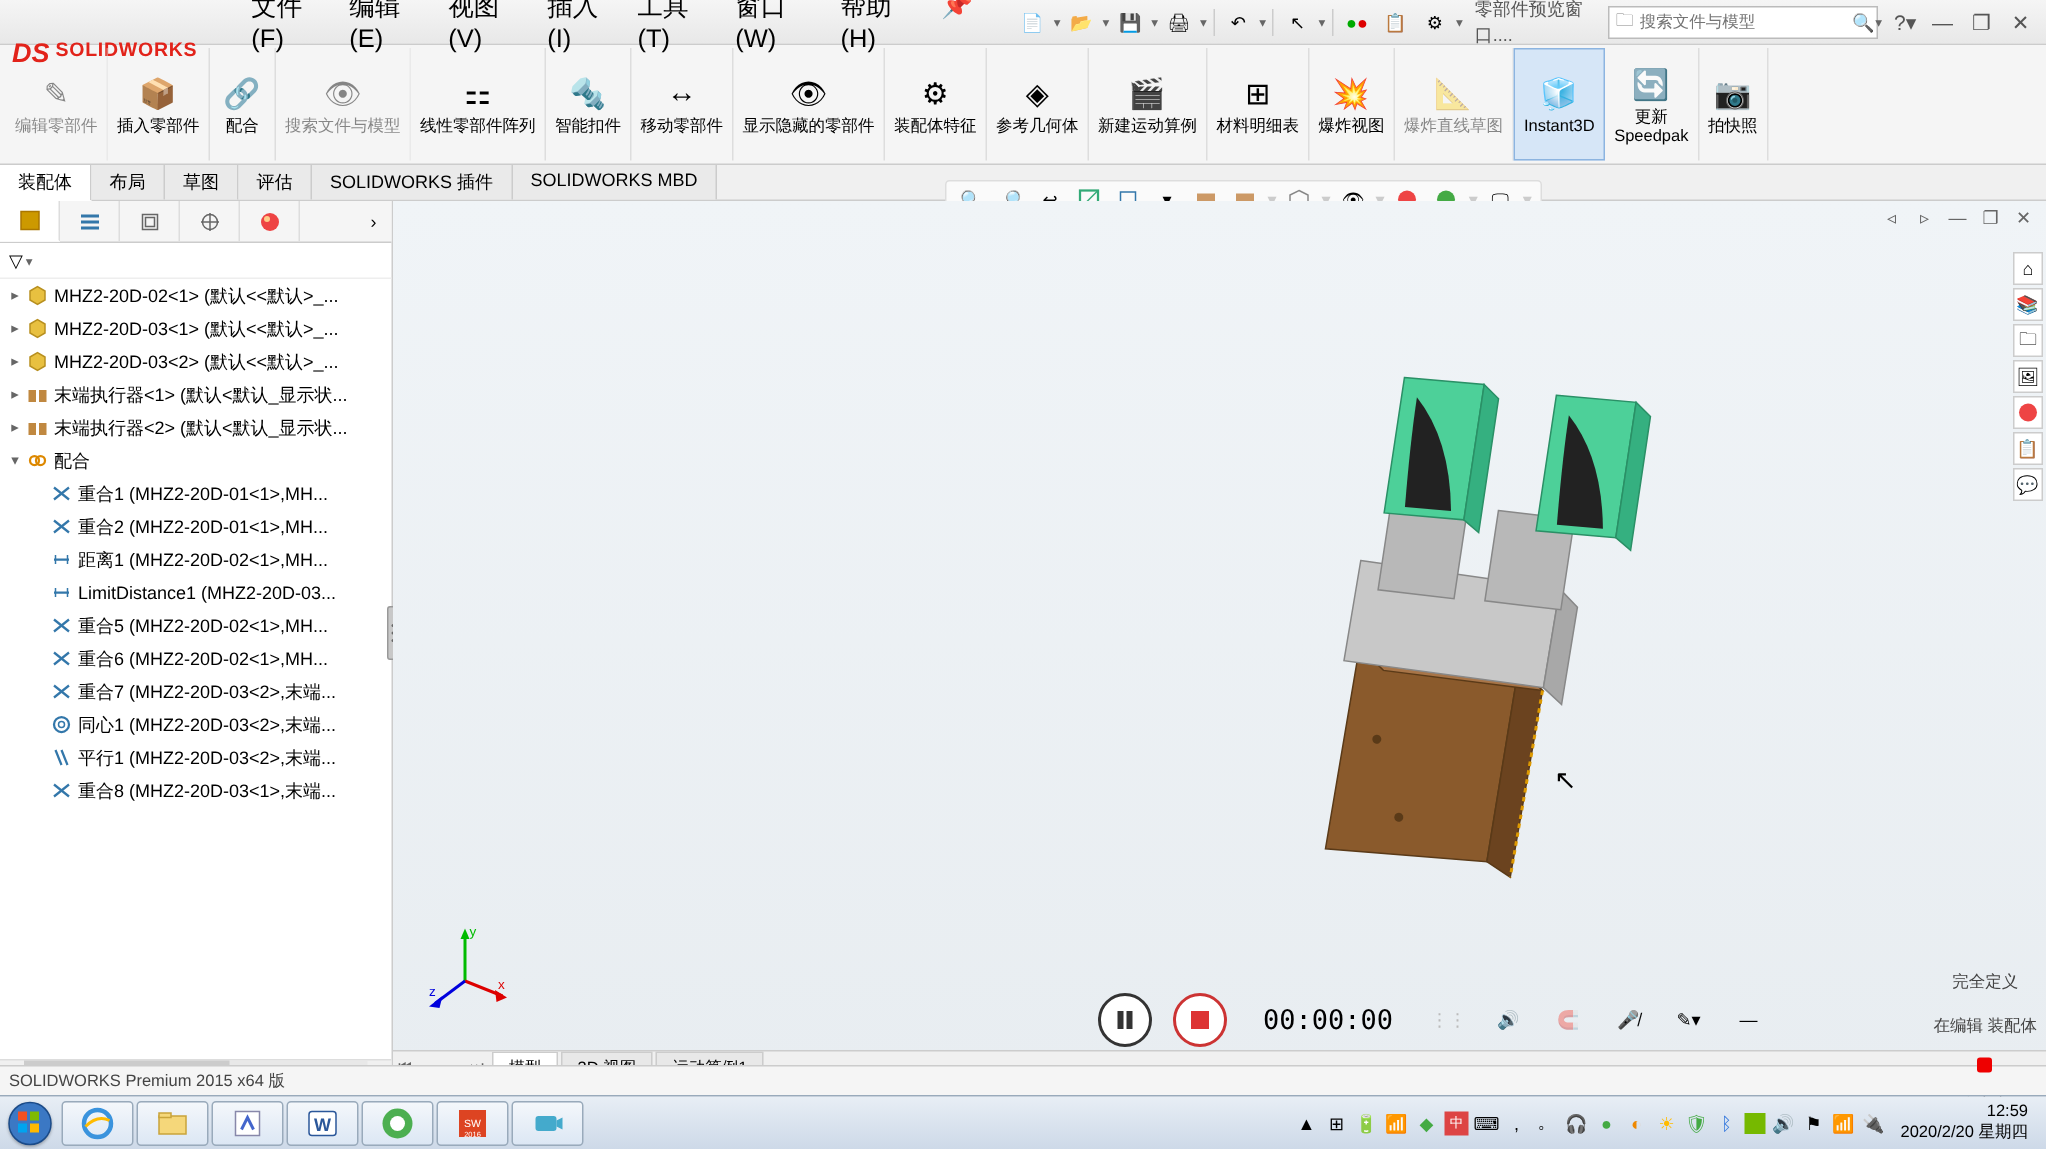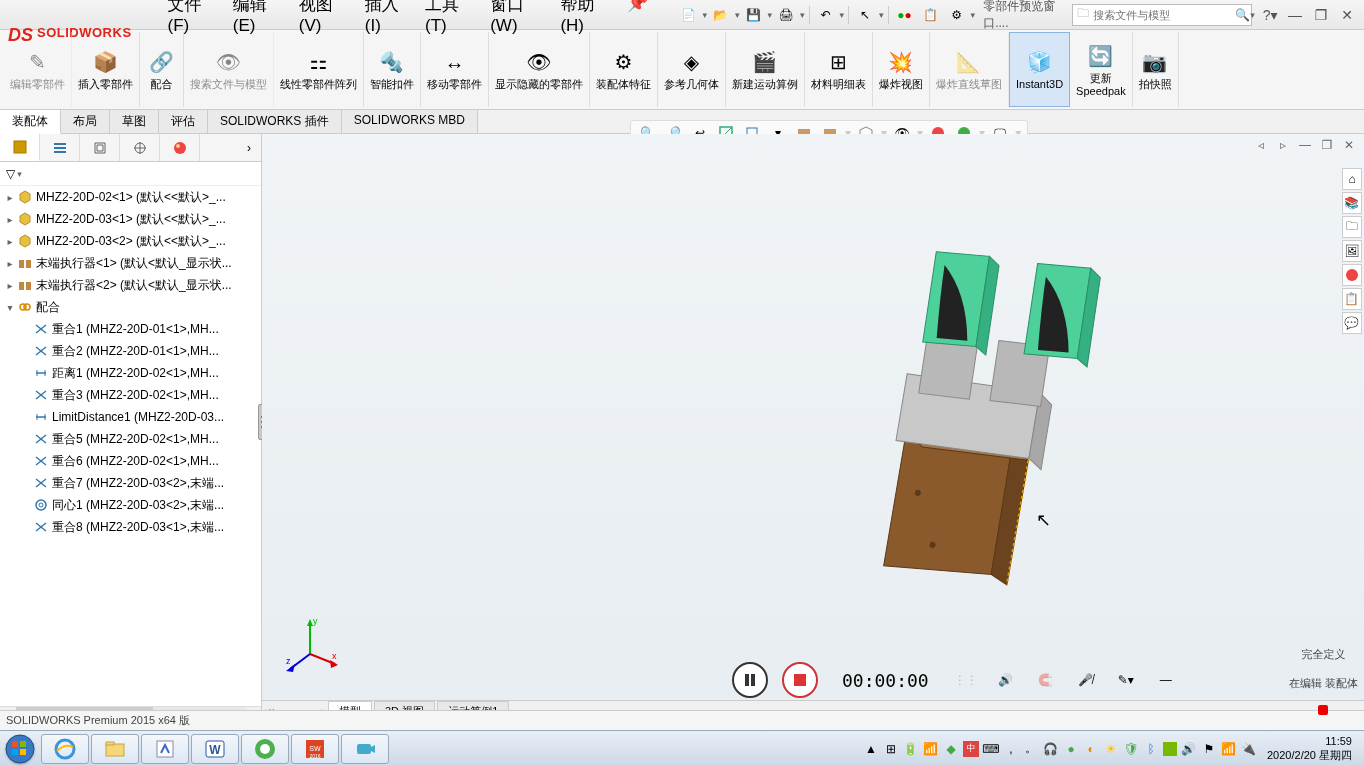--- a/index.html
+++ b/index.html
@@ -412,30 +412,20 @@
               <line x1="4" y1="5" x2="4" y2="11" stroke="#37a"></line>
               <line x1="12" y1="5" x2="12" y2="11" stroke="#37a"></line>
             </svg>
           </span>
           <span>距离1 (MHZ2-20D-02&lt;1&gt;,MH...</span>
         </div>
         <div class="tree-item indent1">
           <span class="tree-toggle"></span>
           <span class="tree-icon">
             <svg width="16" height="16">
-              <line x1="3" y1="4" x2="13" y2="12" stroke="#37a" stroke-width="1.5"></line>
-              <line x1="3" y1="12" x2="13" y2="4" stroke="#37a" stroke-width="1.5"></line>
-            </svg>
-          </span>
-          <span>重合3 (MHZ2-20D-02&lt;1&gt;,MH...</span>
-        </div>
-        <div class="tree-item indent1">
-          <span class="tree-toggle"></span>
-          <span class="tree-icon">
-            <svg width="16" height="16">
               <line x1="3" y1="8" x2="13" y2="8" stroke="#37a" stroke-width="1.5"></line>
               <line x1="4" y1="5" x2="4" y2="11" stroke="#37a"></line>
               <line x1="12" y1="5" x2="12" y2="11" stroke="#37a"></line>
             </svg>
           </span>
           <span>LimitDistance1 (MHZ2-20D-03...</span>
         </div>
         <div class="tree-item indent1">
           <span class="tree-toggle"></span>
           <span class="tree-icon">
@@ -468,20 +458,30 @@
         </div>
         <div class="tree-item indent1">
           <span class="tree-toggle"></span>
           <span class="tree-icon">
             <svg width="16" height="16">
               <circle cx="8" cy="8" r="5" fill="none" stroke="#37a" stroke-width="1.5"></circle>
               <circle cx="8" cy="8" r="2" fill="none" stroke="#37a"></circle>
             </svg>
           </span>
           <span>同心1 (MHZ2-20D-03&lt;2&gt;,末端...</span>
+        </div>
+        <div class="tree-item indent1">
+          <span class="tree-toggle"></span>
+          <span class="tree-icon">
+            <svg width="16" height="16">
+              <line x1="4" y1="3" x2="8" y2="13" stroke="#37a" stroke-width="1.5"></line>
+              <line x1="8" y1="3" x2="12" y2="13" stroke="#37a" stroke-width="1.5"></line>
+            </svg>
+          </span>
+          <span>平行1 (MHZ2-20D-03&lt;2&gt;,末端...</span>
         </div>
         <div class="tree-item indent1">
           <span class="tree-toggle"></span>
           <span class="tree-icon">
             <svg width="16" height="16">
               <line x1="3" y1="4" x2="13" y2="12" stroke="#37a" stroke-width="1.5"></line>
               <line x1="3" y1="12" x2="13" y2="4" stroke="#37a" stroke-width="1.5"></line>
             </svg>
           </span>
           <span>重合8 (MHZ2-20D-03&lt;1&gt;,末端...</span>
@@ -680,17 +680,17 @@
     <div class="tray-icon" style="color:#e80">◐</div>
     <div class="tray-icon" style="color:#fb0">☀</div>
     <div class="tray-icon" style="color:#4a4">🛡</div>
     <div class="tray-icon" style="color:#37d">ᛒ</div>
     <div class="tray-icon" style="background:#76b900;width:14px;height:14px"></div>
     <div class="tray-icon">🔊</div>
     <div class="tray-icon">⚑</div>
     <div class="tray-icon">📶</div>
     <div class="tray-icon">🔌</div>
     <div class="clock">
-      <div>11:59</div>
+      <div>12:59</div>
       <div>2020/2/20 星期四</div>
     </div>
   </div>
 </div>
 
 </body></html>

